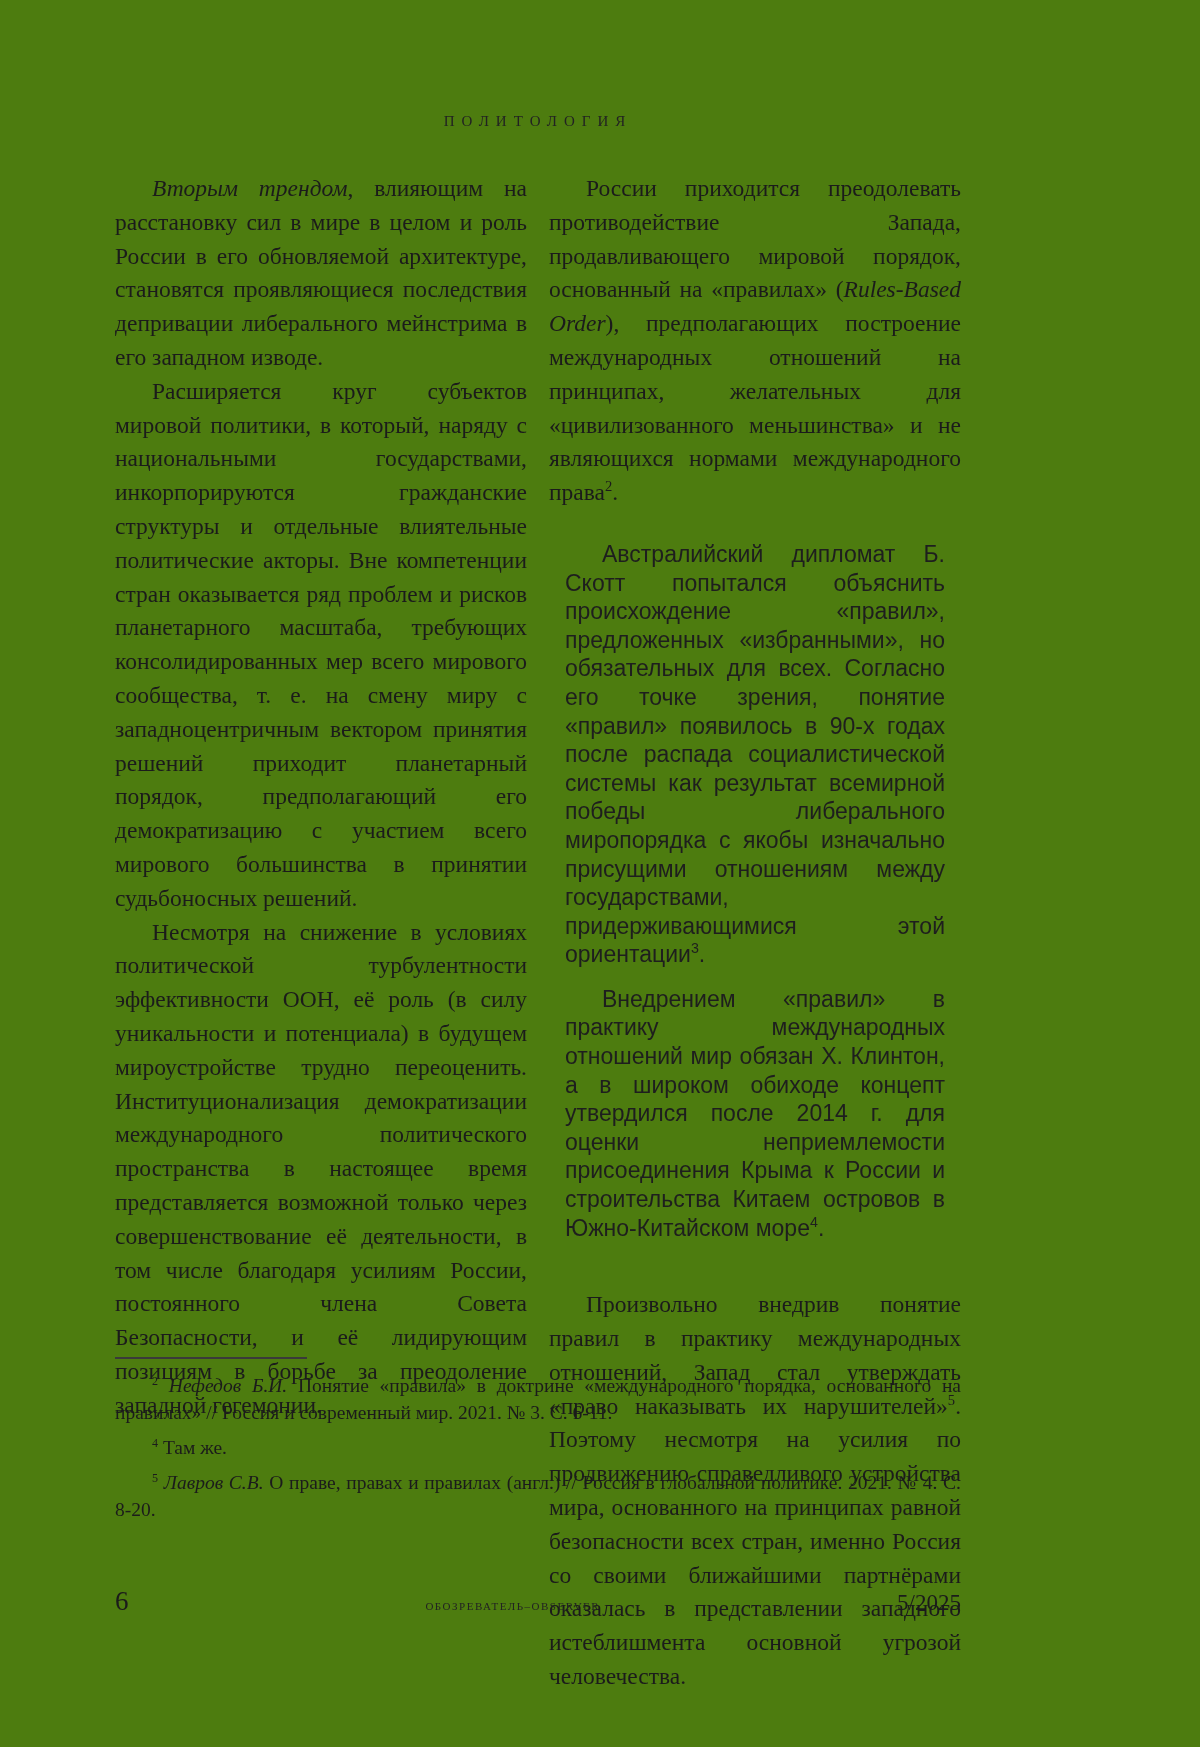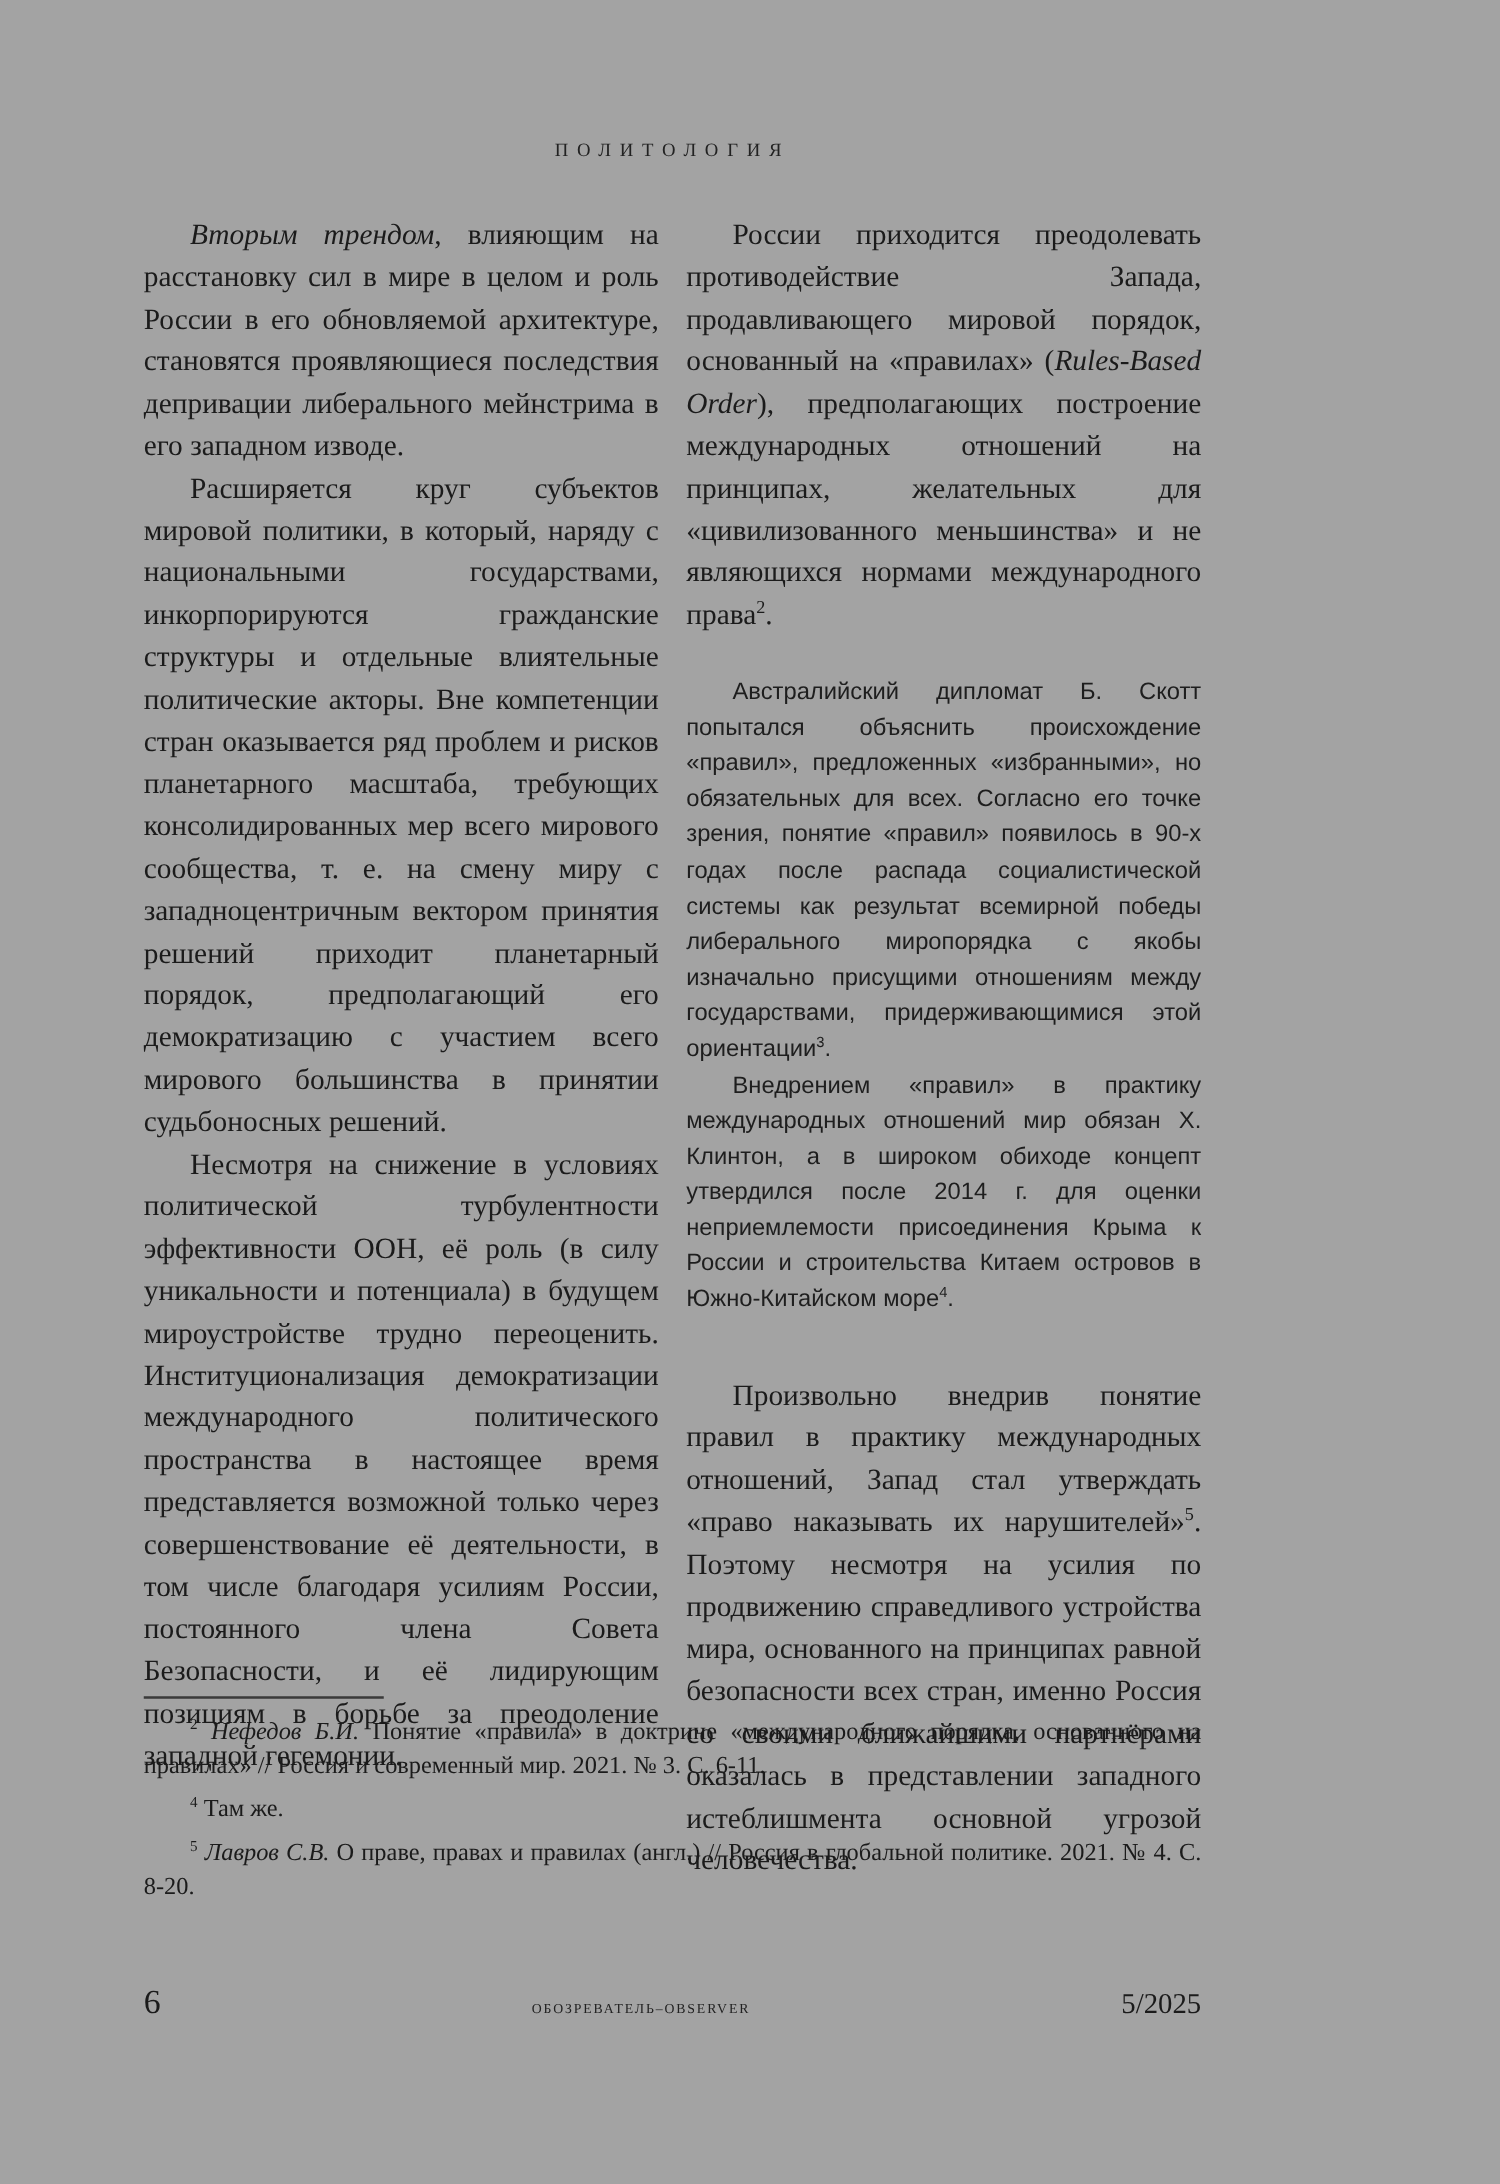--- a/index.html
+++ b/index.html
@@ -1,20 +1,20 @@
 <!DOCTYPE html>
 <html lang="ru"><head>
 <meta charset="utf-8">
 <style>
   html,body{margin:0;padding:0;background:#ffffff;}
   .page{
     position:relative;
     width:1200px;
     height:1747px;
-    background:#a3a3a3;
+    background:#4d7c0f;
     font-family:"Liberation Serif", serif;
     color:#1b1b1b;
     overflow:hidden;
   }
   .running-head{
     position:absolute;
     top:113px;
     left:115px;
     width:846px;
     text-align:center;
@@ -36,23 +36,23 @@
     margin:0;
     font-size:23.5px;
     line-height:33.8px;
     text-align:justify;
     text-indent:37px;
     hyphens:auto;
     -webkit-hyphens:auto;
   }
   .petit{margin:30px 0 46px 0;}
   p.petit-p{
-    margin:0;
+    margin:16px;
     font-family:"Liberation Sans", sans-serif;
-    font-size:19px;
+    font-size:23px;
     line-height:28.6px;
     text-align:justify;
     text-indent:37px;
     color:#1e1e1e;
     hyphens:auto;
     -webkit-hyphens:auto;
   }
   .footnote-sep{
     position:absolute;
     left:115px;

